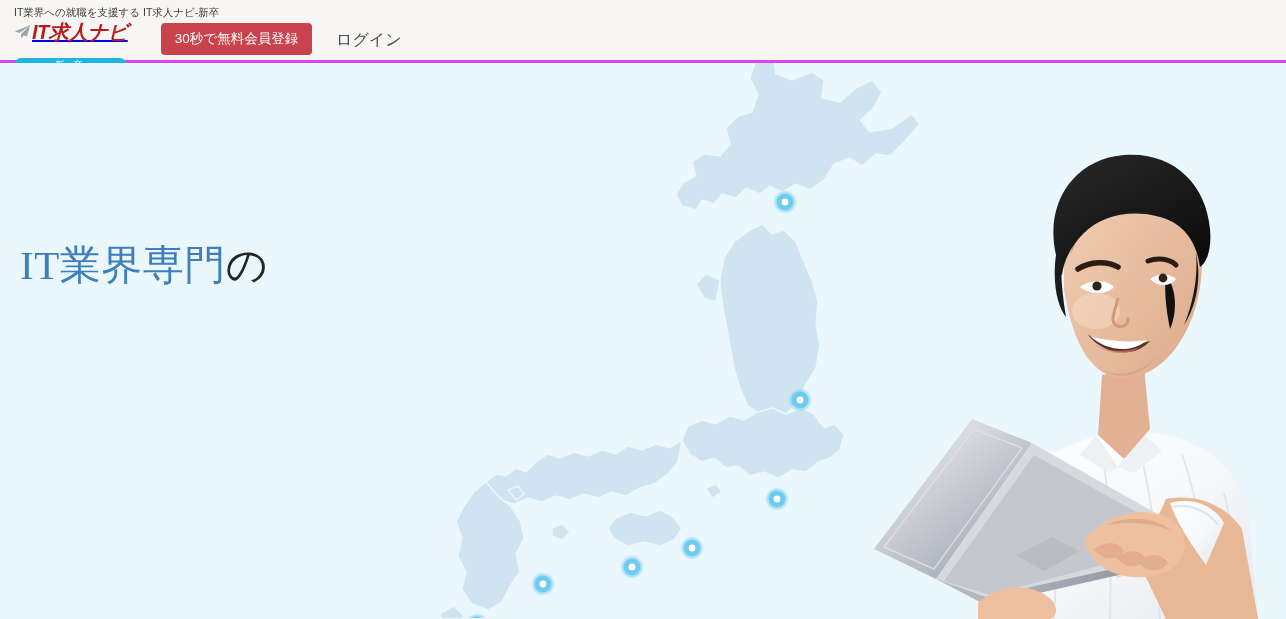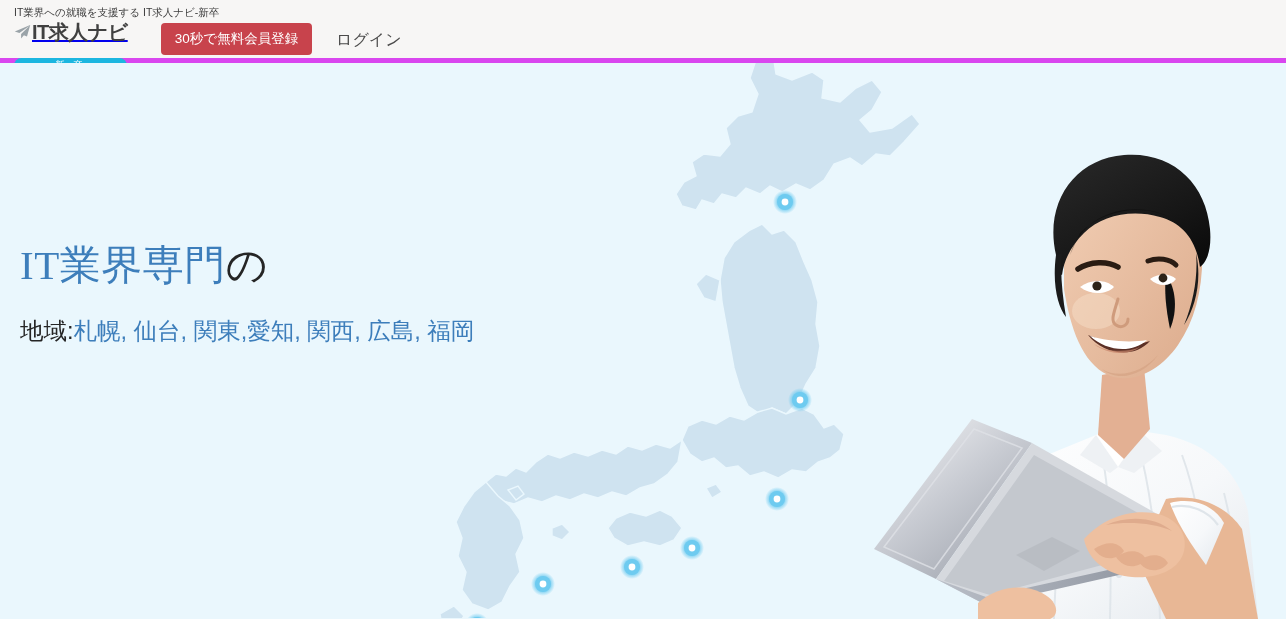--- a/index.html
+++ b/index.html
@@ -11,33 +11,33 @@
     font-family: "Liberation Sans", "DejaVu Sans", sans-serif;
   }
 
   #page { position: relative; width: 1286px; height: 619px; background: #eaf7fd; }
 
   
   #header {
     position: absolute; top: 0; left: 0;
     width: 1286px; height: 63px;
     background: #f7f6f5;
-    border-bottom: 5px solid #d946ef;
+    border-bottom: 3px solid #d946ef;
   }
   #tagline {
     position: absolute; left: 14px; top: 6px;
     font-size: 10.5px; color: #3b3b3b; letter-spacing: 0px;
     white-space: nowrap;
   }
   #logo-block { position: absolute; left: 14px; top: 21px; width: 132px; }
   #logo-row { display: flex; align-items: center; height: 22px; }
   #plane-icon { width: 17px; height: 16px; display: block; margin-right: 1px; }
   #logo-text {
-    font-size: 20px; font-weight: bold; color: #404040;
-    letter-spacing: -0.5px; line-height: 20px; white-space: nowrap;
+    font-size: 20px; font-weight: bold; color: #b91c1c;
+    letter-spacing: -0.5px; line-height: 20px; white-space: nowrap; font-style: italic;
   }
   #logo-pill {
     margin-top: 15px; width: 113px; height: 15px;
     background: #1cb6e0; border-radius: 9px;
     color: #ffffff; font-size: 9.5px; font-weight: normal;
     display: flex; align-items: center; justify-content: center;
     letter-spacing: 3px;
   }
   #register-btn {
     position: absolute; left: 161px; top: 23px;
@@ -315,18 +315,17 @@
         <path d="M306 444 C324 440 342 448 352 462" stroke="#dfe5ea" stroke-width="2.2" fill="none"></path>
 
         <path d="M112 540 C130 524 156 520 176 530 C192 538 194 552 184 556 L112 556 Z" fill="#eec0a0"></path>
       </g>
     </svg>
 
     <div id="hero-copy">
       <h1 class="headline"><span class="hl-blue">IT業界専門</span><span>の</span></h1>
 
       <div id="subline-block">
-        <div class="subline"><span>地域:</span><span class="sl-blue">札幌, 仙台, 関東,愛知, 関西, 広島, 福岡</span></div>
       </div>
     </div>
 
   </div>
 </div>
 
 </body></html>

